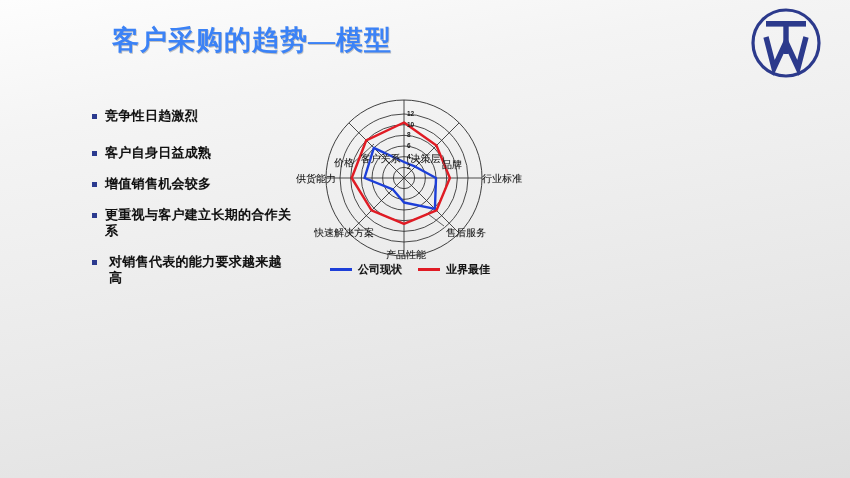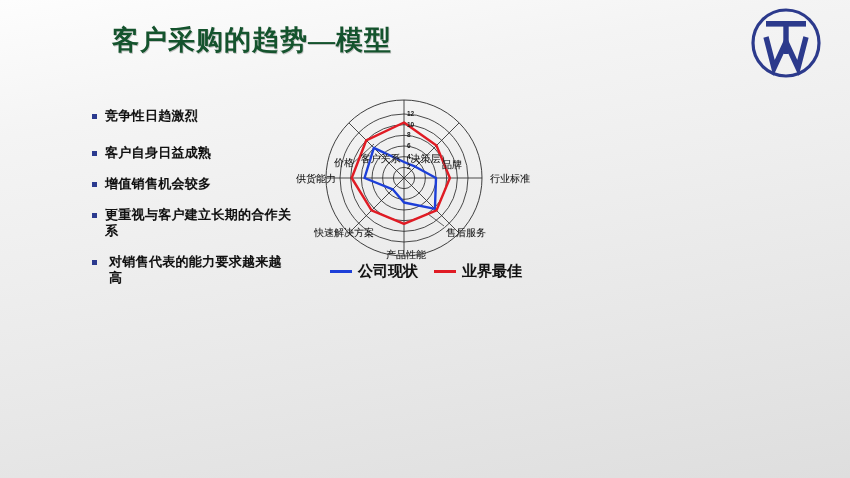--- a/index.html
+++ b/index.html
@@ -20,21 +20,21 @@
   }
 
   
   #slide-title {
     position: absolute;
     left: 112px;
     top: 22px;
     font-family: "Liberation Serif", serif;
     font-size: 27px;
     font-weight: bold;
-    color: #14532d;
+    color: #3b82f6;
     letter-spacing: 1px;
     white-space: nowrap;
     text-shadow: 0.7px 0.7px 0 rgba(150,150,150,0.55);
   }
 
   
   #bullets {
     position: absolute;
     left: 92px;
     top: 108px;
@@ -111,21 +111,21 @@
     align-items: center;
     gap: 6px;
   }
   .legend-swatch {
     width: 22px;
     height: 2.5px;
     flex: 0 0 auto;
   }
   .legend-label {
     font-family: "Liberation Sans", sans-serif;
-    font-size: 15px;
+    font-size: 11px;
     font-weight: bold;
     color: #111;
     text-shadow: 0.4px 0.4px 0 rgba(170,170,170,0.6);
   }
 
   
   #logo {
     position: absolute;
     right: 8px;
     top: 6px;
@@ -205,21 +205,21 @@
     </svg>
 
   <div class="tick-label" style="left: 121px; top: 69.3333px;">2</div>
       <div class="tick-label" style="left: 121px; top: 58.6667px;">4</div>
       <div class="tick-label" style="left: 121px; top: 48px;">6</div>
       <div class="tick-label" style="left: 121px; top: 37.3333px;">8</div>
       <div class="tick-label" style="left: 121px; top: 26.6667px;">10</div>
       <div class="tick-label" style="left: 121px; top: 16px;">12</div>
       <div class="axis-label" style="left: 72px; top: 58px; width: 95px; text-align: center;">客户关系（决策层）</div>
       <div class="axis-label" style="left: 156px; top: 64px; width: 40px; text-align: left;">品牌</div>
-      <div class="axis-label" style="left: 196px; top: 78px; width: 48px; text-align: right;">行业标准</div>
+      <div class="axis-label" style="left: 196px; top: 78px; width: 48px; text-align: left;">行业标准</div>
       <div class="axis-label" style="left: 160px; top: 132px; width: 48px; text-align: left;">售后服务</div>
       <div class="axis-label" style="left: 96px; top: 154px; width: 48px; text-align: center;">产品性能</div>
       <div class="axis-label" style="left: 22px; top: 132px; width: 66px; text-align: right;">快速解决方案</div>
       <div class="axis-label" style="left: 0px; top: 78px; width: 50px; text-align: right;">供货能力</div>
       <div class="axis-label" style="left: 38px; top: 62px; width: 30px; text-align: right;">价格</div>
     </div>
 
   <div id="legend">
     <div class="legend-entry">
       <span class="legend-swatch" style="background: rgb(29, 63, 216);"></span>

